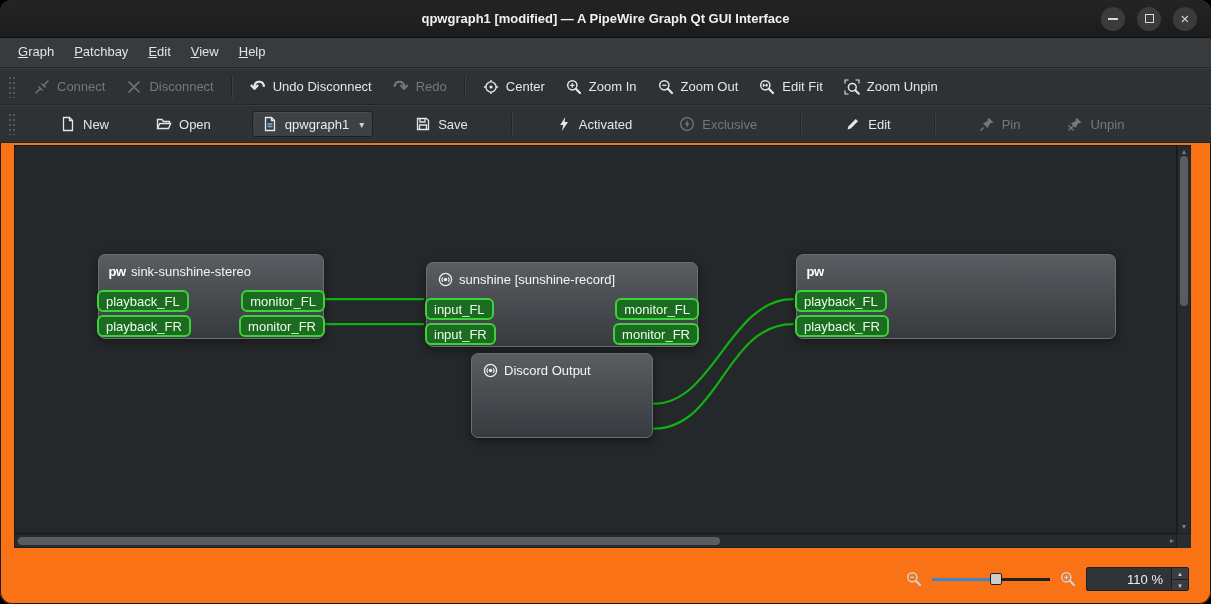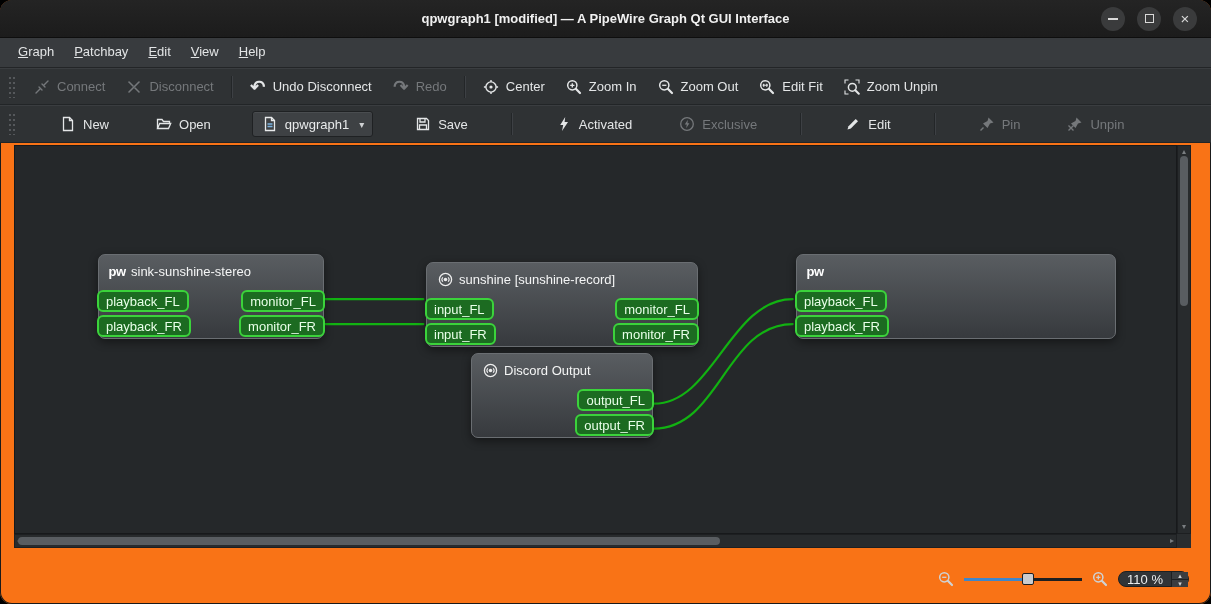--- a/index.html
+++ b/index.html
@@ -93,22 +93,22 @@
 
   
   .statusbar { height:34px; flex:0 0 34px; display:flex; align-items:center;
                justify-content:flex-end; gap:10px; padding:0 22px 0 14px; color:#cfd2d4; }
   .sicon svg { width:16px; height:16px; display:block; }
   .slider { position:relative; width:118px; height:16px; }
   .slider-track { position:absolute; left:0; right:0; top:7px; height:3px; background:#1d1f21; }
   .slider-fill  { position:absolute; left:0; width:54%; top:7px; height:3px; background:#3f86ca; }
   .slider-handle{ position:absolute; left:calc(54% - 6px); top:2px; width:12px; height:12px;
                   background:#caccce; border:1px solid #1d1f21; border-radius:2px; }
-  .spinbox { display:flex; align-items:stretch; height:16px; background:#313437;
-             border:1px solid #1d1f21; border-radius:12px; }
+  .spinbox { display:flex; align-items:stretch; height:24px; background:#313437;
+             border:1px solid #1d1f21; border-radius:2px;padding-left:32px; }
   .spin-value { display:flex; align-items:center; padding:0 8px; min-width:46px;
                 font-size:13px; color:#eceeef; }
   .spin-btns { display:flex; flex-direction:column; border-left:1px solid #1d1f21; }
   .spin-btn { width:16px; height:11px; display:flex; align-items:center; justify-content:center;
               font-size:7px; line-height:7px; color:#cfd1d3; background:#3a3d40; }
   .spin-btn + .spin-btn { border-top:1px solid #1d1f21; }
 </style>
 </head>
 <body>
 
@@ -403,26 +403,20 @@
           <div class="node-header">
             <span class="node-icon">
               <svg viewBox="0 0 16 16" fill="none" stroke="#ededed">
                   <circle cx="8" cy="8" r="6.5" stroke-width="1.4"></circle>
                   <circle cx="8" cy="8" r="1.9" fill="#ededed" stroke="none"></circle>
                   <path d="M5.2 5.6 a3.5 3.5 0 0 0 0 4.8" stroke-width="1.1"></path>
                   <path d="M10.8 5.6 a3.5 3.5 0 0 1 0 4.8" stroke-width="1.1"></path>
                 </svg>
             </span>
             <span class="node-title">Discord Output</span>
-          </div>
-          <div class="ports">
-            <div class="pcol out">
-              <div class="port">output_FL</div>
-              <div class="port">output_FR</div>
-            </div>
           </div>
         </div>
 
       </div>
 
       <div class="vscroll">
         <span class="sarr up">▴</span>
         <div class="vthumb"></div>
         <span class="sarr down">▾</span>
       </div>

